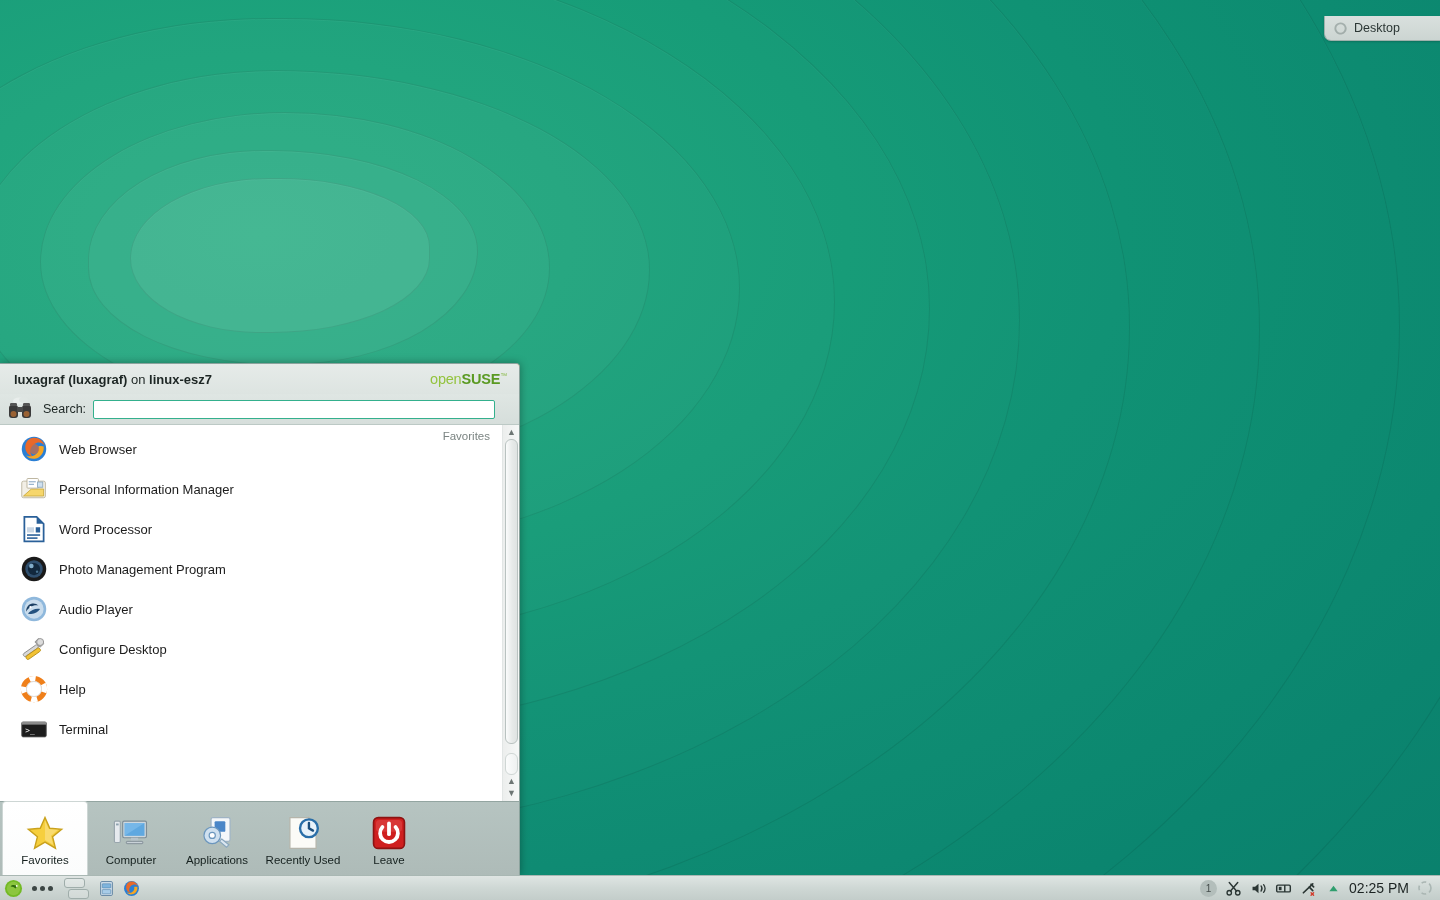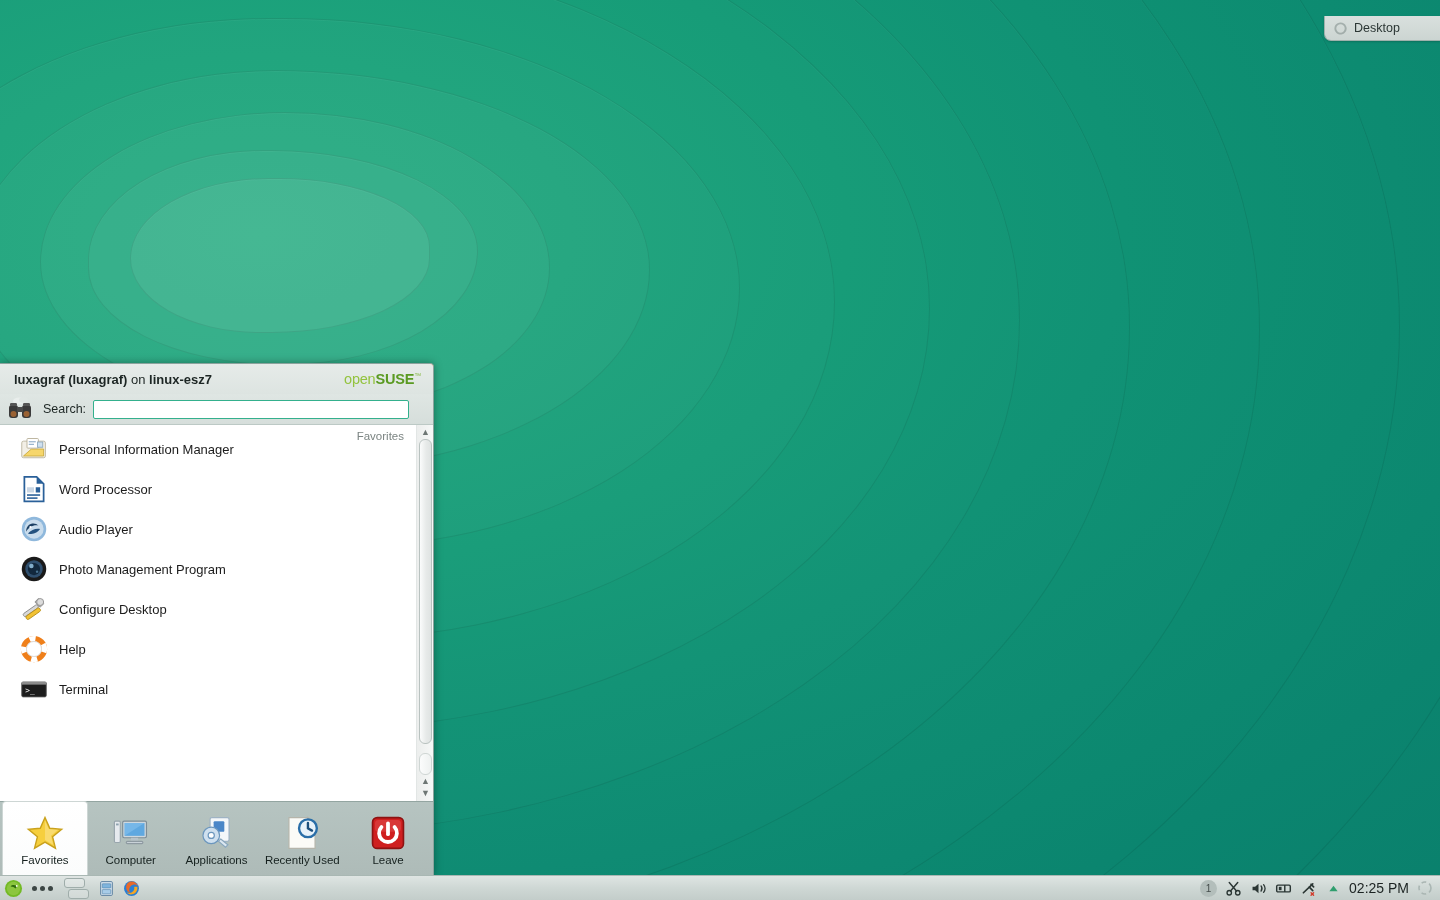--- a/index.html
+++ b/index.html
@@ -70,21 +70,21 @@
     border: 1px solid #9fb1ac; border-top: none; border-right: none;
     border-radius: 0 0 0 7px;
     font-size: 12.5px; color: #2b3634;
     box-shadow: 0 1px 2px rgba(0,0,0,0.18);
   }
   #toolbox .tb-icon { width: 15px; height: 15px; opacity: 0.45; flex: none; }
 
   
   #kickoff {
     position: absolute; left: 0; top: 363px;
-    width: 434px; height: 512px;
+    width: 520px; height: 512px;
     background: #fdba74;
     border: 1px solid #8ba39d;
     border-left: none; border-bottom: none;
     border-radius: 0 4px 0 0;
     box-shadow: 0 0 9px rgba(0,0,0,0.35);
     display: flex; flex-direction: column;
     overflow: hidden;
   }
   .ko-header {
     height: 30px; flex: none;
@@ -261,20 +261,29 @@
         <rect x="17" y="7" width="7" height="3" rx="1.2" fill="#555"></rect>
       </svg>
       <span class="ko-search-label">Search:</span>
       <input class="ko-search-input" type="text" value="" placeholder="" style="">
     </div>
 
     <div class="ko-body">
       <div class="ko-list">
         <div class="ko-crumb">Favorites</div>
 
+        <div class="ko-item">
+          <svg class="ko-icon" viewBox="0 0 32 32">
+            <circle cx="16" cy="16" r="14" fill="#2a7fd4"></circle>
+            <path d="M16 3c6 0 11 4 12 9-2-3-6-4-9-3-4 1-6 4-7 7-1 3 0 7 3 9-5-1-9-6-9-11C6 8 10 3 16 3z" fill="#e8692a"></path>
+            <path d="M27 13c1 6-3 13-10 14-4 .6-8-1-10-4 3 2 8 2 11-1 3-2 4-6 3-9 2-1 5 0 6 0z" fill="#f5a623"></path>
+            <path d="M16 10c3 0 6 3 6 6s-3 6-6 6-6-3-6-6 3-6 6-6z" fill="#e8692a" opacity="0.65"></path>
+          </svg>
+          <span class="label">Web Browser</span>
+        </div>
 
         <div class="ko-item">
           <svg class="ko-icon" viewBox="0 0 32 32">
             <rect x="2" y="7" width="27" height="19" rx="2" fill="#f2efe6" stroke="#b9b29c"></rect>
             <path d="M4 24l9-8h14v8z" fill="#f6d66b" stroke="#c9a93b"></path>
             <rect x="8" y="4" width="13" height="11" rx="1" fill="#ffffff" stroke="#b5ad95"></rect>
             <rect x="10" y="7" width="8" height="1.4" fill="#9ab4cc"></rect>
             <rect x="10" y="10" width="6" height="1.4" fill="#9ab4cc"></rect>
             <rect x="20" y="8" width="6" height="6" fill="#cfe0ef" stroke="#8fa9bd"></rect>
           </svg>
@@ -288,38 +297,38 @@
             <rect x="8" y="14" width="8" height="6" fill="#2a6099" opacity="0.25"></rect>
             <rect x="18" y="14" width="5" height="6" fill="#2a6099"></rect>
             <rect x="8" y="22" width="15" height="1.8" fill="#2a6099"></rect>
             <rect x="8" y="25.5" width="12" height="1.8" fill="#2a6099"></rect>
           </svg>
           <span class="label">Word Processor</span>
         </div>
 
         <div class="ko-item">
           <svg class="ko-icon" viewBox="0 0 32 32">
+            <circle cx="16" cy="16" r="14" fill="#1a1a1a"></circle>
+            <circle cx="16" cy="16" r="10" fill="#2f4f6e"></circle>
+            <circle cx="16" cy="16" r="7" fill="#12283d"></circle>
+            <circle cx="13" cy="12.5" r="2.6" fill="#9fd0ef" opacity="0.8"></circle>
+            <circle cx="19.5" cy="19" r="1.4" fill="#6fa8cd" opacity="0.6"></circle>
+          </svg>
+          <span class="label">Photo Management Program</span>
+        </div>
+
+        <div class="ko-item">
+          <svg class="ko-icon" viewBox="0 0 32 32">
             <circle cx="16" cy="16" r="14" fill="#8fb8dc"></circle>
             <circle cx="16" cy="16" r="11" fill="#c9dcec"></circle>
             <path d="M7 19c3-5 8-8 14-7-2-2-5-3-8-2-4 1-6 5-6 9z" fill="#1c3f63"></path>
             <path d="M9 21c4-4 9-6 14-5-3 4-8 7-14 5z" fill="#24527f"></path>
             <circle cx="12" cy="14" r="1.3" fill="#fff"></circle>
           </svg>
           <span class="label">Audio Player</span>
-        </div>
-
-        <div class="ko-item">
-          <svg class="ko-icon" viewBox="0 0 32 32">
-            <circle cx="16" cy="16" r="14" fill="#1a1a1a"></circle>
-            <circle cx="16" cy="16" r="10" fill="#2f4f6e"></circle>
-            <circle cx="16" cy="16" r="7" fill="#12283d"></circle>
-            <circle cx="13" cy="12.5" r="2.6" fill="#9fd0ef" opacity="0.8"></circle>
-            <circle cx="19.5" cy="19" r="1.4" fill="#6fa8cd" opacity="0.6"></circle>
-          </svg>
-          <span class="label">Photo Management Program</span>
         </div>
 
 
         <div class="ko-item">
           <svg class="ko-icon" viewBox="0 0 32 32">
             <rect x="3" y="22" width="20" height="4" rx="1.8" transform="rotate(-35 3 22)" fill="#d8d8d8" stroke="#8c8c8c"></rect>
             <path d="M21 4l6 6-4 4-6-6z" fill="#c9c9c9" stroke="#888"></path>
             <rect x="6" y="25" width="19" height="4.5" rx="2" transform="rotate(-35 6 25)" fill="#f2c233" stroke="#b8901c"></rect>
             <circle cx="23" cy="8" r="4" fill="#dcdcdc" stroke="#8c8c8c"></circle>
           </svg>

